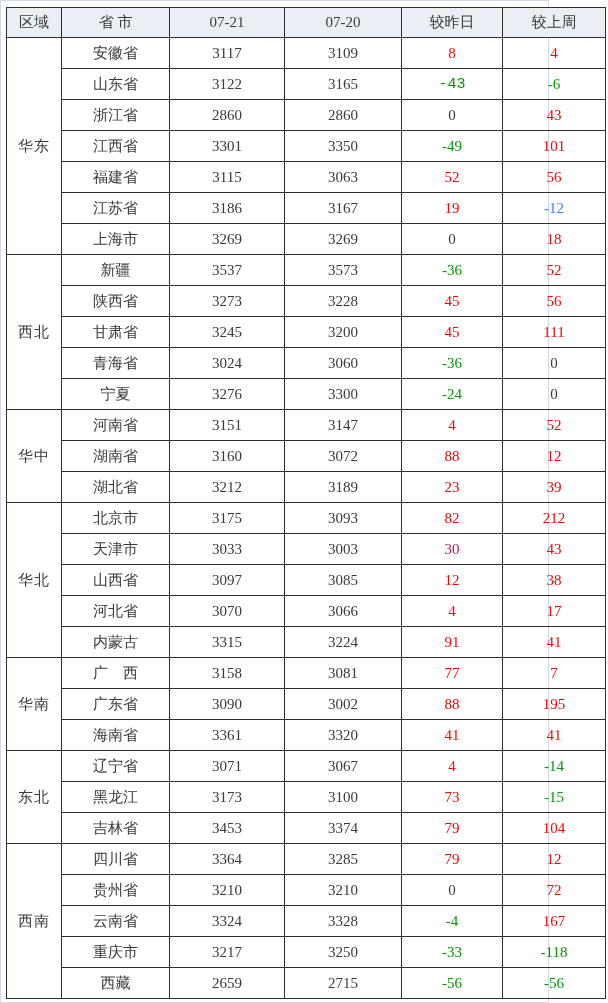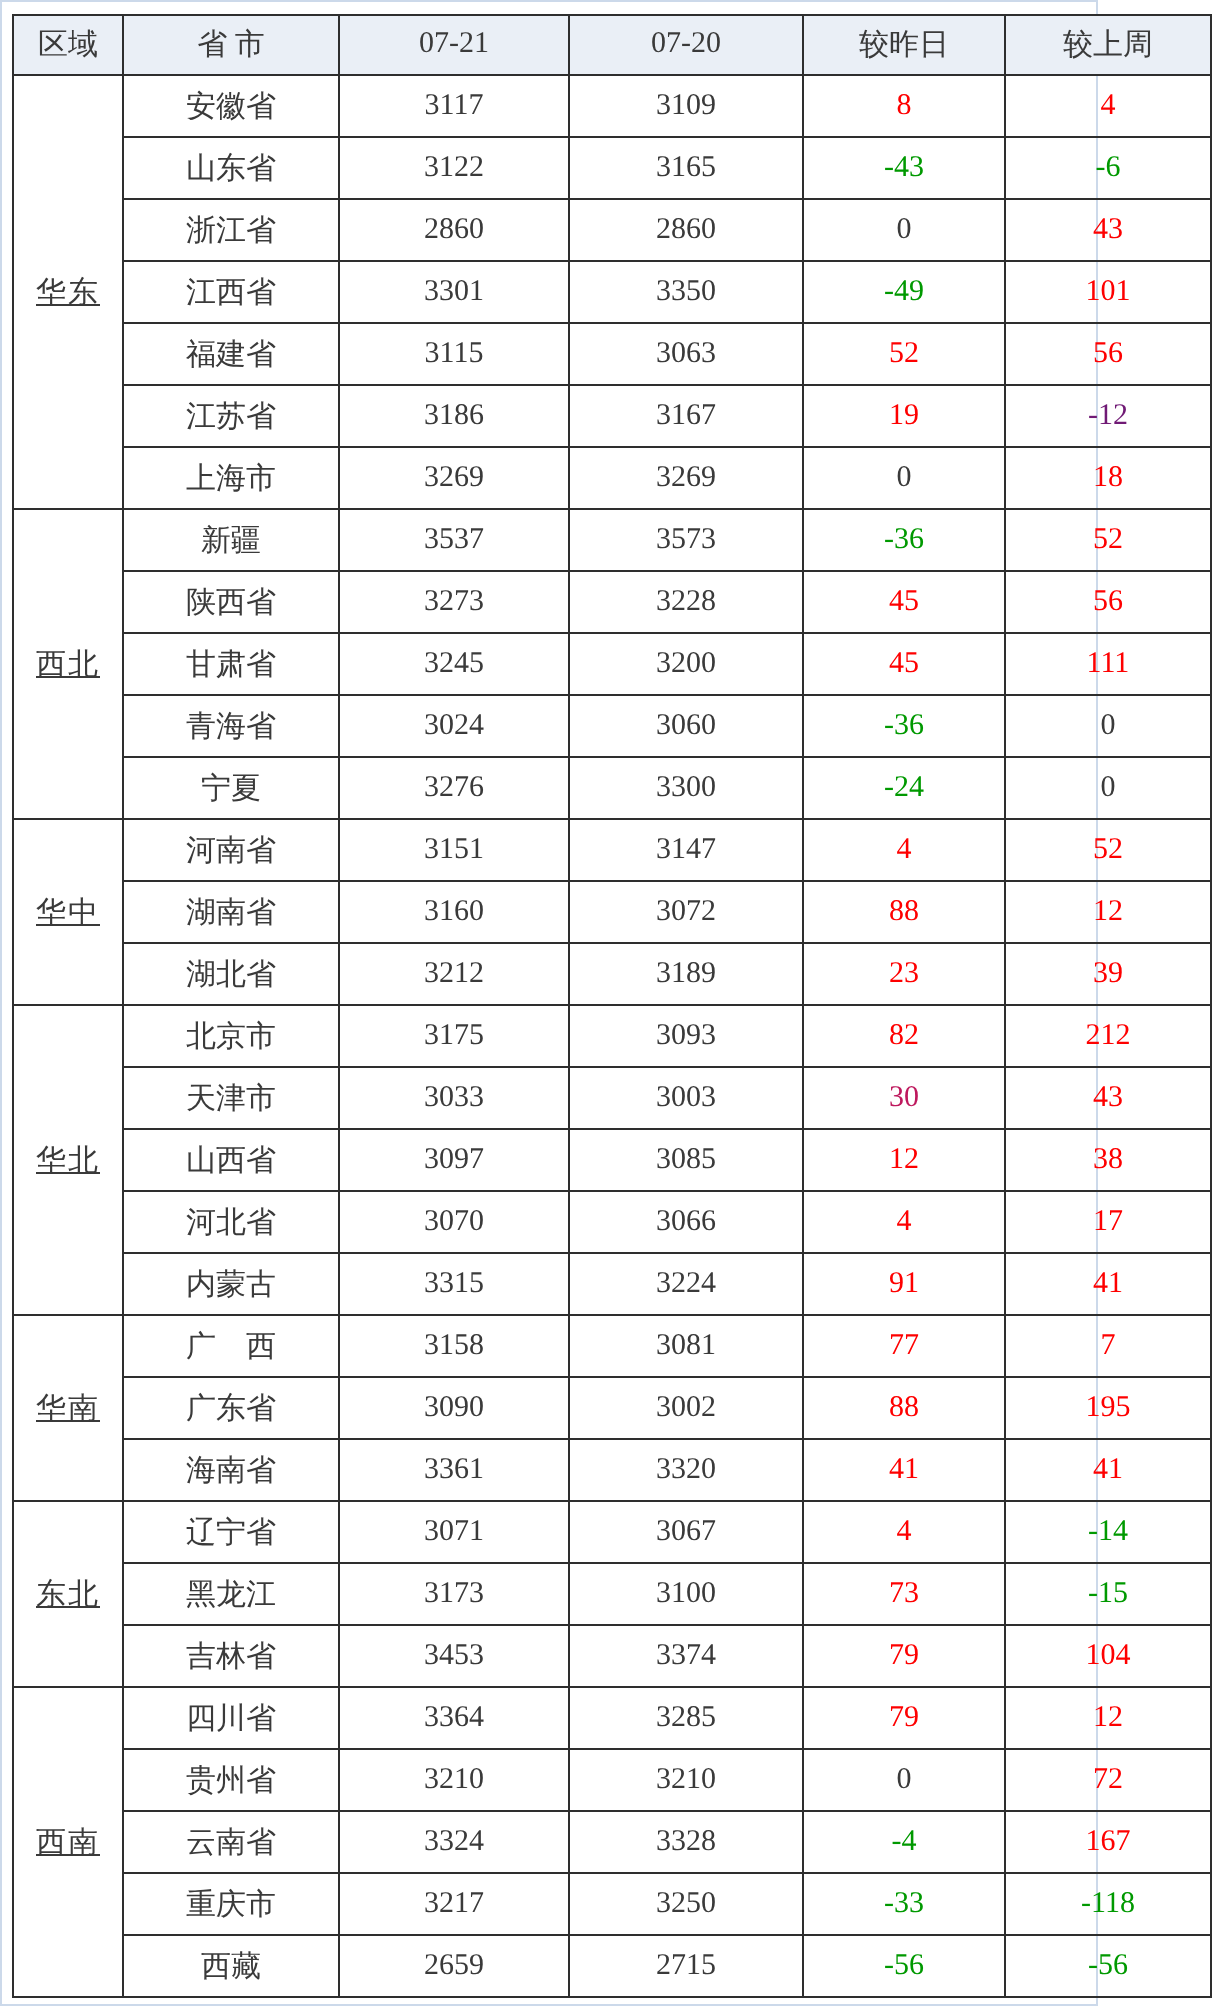--- a/index.html
+++ b/index.html
@@ -13,21 +13,21 @@
     border-collapse:collapse;table-layout:fixed;width:599px;
   }
   .price-table th,.price-table td{
     border:1px solid #2e2e2e;text-align:center;vertical-align:middle;
     padding:0;font-size:15px;color:#3a3a3a;font-weight:normal;
     overflow:hidden;white-space:nowrap;
   }
   .price-table thead tr{height:30px;}
   .price-table tbody tr{height:31px;}
   .price-table thead th{background:#eaeff6;}
-  .price-table td.region{letter-spacing:1px;text-decoration:underline;}
+  .price-table td.region{letter-spacing:1px;}
 </style>
 </head>
 <body>
 
 <div class="page">
   <table class="price-table">
     <colgroup>
       <col style="width:55px">
       <col style="width:108px">
       <col style="width:115px">
@@ -51,21 +51,21 @@
           <td>安徽省</td>
           <td>3117</td>
           <td>3109</td>
           <td style="color: rgb(254, 0, 0);">8</td>
           <td style="color: rgb(254, 0, 0);">4</td>
         </tr>
         <tr>
           <td>山东省</td>
           <td>3122</td>
           <td>3165</td>
-          <td style="color: rgb(0, 153, 0);">-43</td>
+          <td style="color: rgb(0, 153, 0); font-family: Liberation Mono, monospace;">-43</td>
           <td style="color: rgb(0, 153, 0);">-6</td>
         </tr>
         <tr>
           <td>浙江省</td>
           <td>2860</td>
           <td>2860</td>
           <td style="color: rgb(58, 58, 58);">0</td>
           <td style="color: rgb(254, 0, 0);">43</td>
         </tr>
         <tr>
@@ -80,21 +80,21 @@
           <td>3115</td>
           <td>3063</td>
           <td style="color: rgb(254, 0, 0);">52</td>
           <td style="color: rgb(254, 0, 0);">56</td>
         </tr>
         <tr>
           <td>江苏省</td>
           <td>3186</td>
           <td>3167</td>
           <td style="color: rgb(254, 0, 0);">19</td>
-          <td style="color: #701a75;">-12</td>
+          <td style="color: #3b82f6;">-12</td>
         </tr>
         <tr>
           <td>上海市</td>
           <td>3269</td>
           <td>3269</td>
           <td style="color: rgb(58, 58, 58);">0</td>
           <td style="color: rgb(254, 0, 0);">18</td>
         </tr>
         <tr>
           <td rowspan="5" class="region">西北</td>

